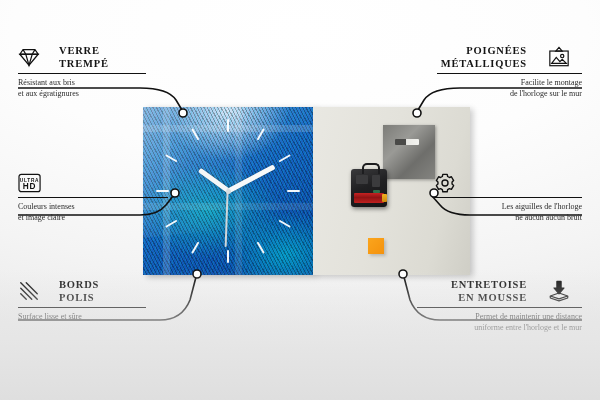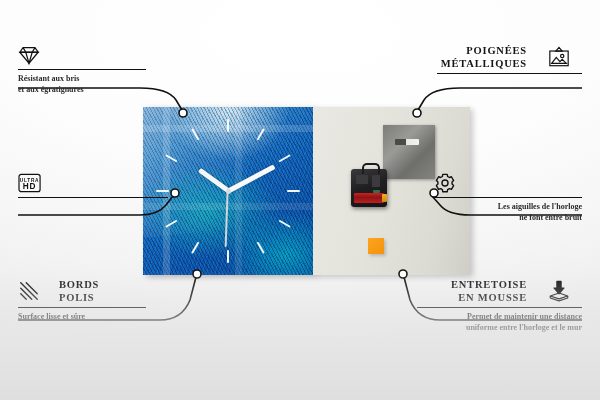--- a/index.html
+++ b/index.html
@@ -106,21 +106,21 @@
     display:flex;align-items:center;gap:7px;
     font-weight:bold;letter-spacing:.8px;font-size:10.5px;color:#141414;
     line-height:13px;text-transform:uppercase;
   }
   .c-left .ctitle{flex-direction:row;justify-content:flex-start;}
   .c-right .ctitle{flex-direction:row;justify-content:space-between;gap:21px;}
   .ctitle .txt{white-space:pre-line;}
   .c-left .ctitle .txt{text-align:left;}
   .c-right .ctitle .txt{text-align:right;}
   .rule{height:1.3px;background:#111;margin:3px 0 3px 0;}
-  .csub{font-size:8px;color:#2b2b2b;line-height:11px;white-space:pre-line;font-weight:bold;}
+  .csub{font-size:8px;color:#2b2b2b;line-height:11px;white-space:pre-line;}
   .c-left .csub{text-align:left;}
   .c-right .csub{text-align:right;}
   .icon{flex:0 0 auto;width:34px;height:22px;display:block;}
   svg{display:block;overflow:visible;}
 
   .lines{position:absolute;left:0;top:0;width:600px;height:400px;pointer-events:none;}
 </style>
 </head>
 <body>
 
@@ -191,37 +191,41 @@
   <div class="callout c-left" style="left:18px;top:44px;width:128px;">
     <div class="ctitle">
       <span class="icon">
         <svg viewBox="0 0 24 24" width="22" height="22" fill="none" stroke="#111" stroke-width="1.3">
           <path d="M2 9 L12 21 L22 9 Z"></path>
           <path d="M2 9 L5.5 4 L18.5 4 L22 9 Z"></path>
           <path d="M5.5 4 L8.5 9 L12 21 L15.5 9 L18.5 4"></path>
           <path d="M2 9 L22 9"></path>
         </svg>
       </span>
+      <span class="txt">VERRE
+TREMPÉ</span>
     </div>
     <div class="rule"></div>
     <div class="csub">Résistant aux bris
 et aux égratignures</div>
   </div>
 
   <div class="callout c-left" style="left:18px;top:172px;width:150px;">
     <div class="ctitle">
       <span class="icon">
         <svg viewBox="0 0 26 24" width="24" height="22">
           <rect x="1" y="2.5" width="23" height="19" rx="2.5" fill="none" stroke="#111" stroke-width="1.3"></rect>
           <text x="12.5" y="10.5" font-family="Liberation Sans, sans-serif" font-size="5.2" text-anchor="middle" fill="#111">ultra</text>
           <text x="12.5" y="19" font-family="Liberation Sans, sans-serif" font-size="9" font-weight="bold" text-anchor="middle" fill="#111">HD</text>
         </svg>
       </span>
     </div>
     <div class="rule"></div>
+    <div class="csub">Couleurs intenses
+et image claire</div>
   </div>
 
   <div class="callout c-left" style="left:18px;top:278px;width:128px;">
     <div class="ctitle">
       <span class="icon">
         <svg viewBox="0 0 24 24" width="22" height="22" stroke="#111" stroke-width="1.5" fill="none" stroke-linecap="round">
           <path d="M3 3 L21 21"></path>
           <path d="M3 9 L15 21"></path>
           <path d="M3 15 L9 21"></path>
           <path d="M9 3 L21 15"></path>
@@ -241,34 +245,36 @@
       <span class="icon">
         <svg viewBox="0 0 24 24" width="22" height="22" fill="none" stroke="#111" stroke-width="1.3">
           <path d="M12 1.5 L8.5 5.5 L15.5 5.5 Z"></path>
           <rect x="2" y="5.5" width="20" height="16"></rect>
           <circle cx="15.5" cy="11" r="1.8"></circle>
           <path d="M4 19 L9 12.5 L13 17 L15.5 14.5 L20 19 Z"></path>
         </svg>
       </span>
     </div>
     <div class="rule"></div>
+    <div class="csub">Facilite le montage
+de l'horloge sur le mur</div>
   </div>
 
   <div class="callout c-right" style="right:18px;top:172px;width:148px;">
     <div class="ctitle">
       <span class="icon">
         <svg viewBox="0 0 24 24" width="22" height="22" fill="none" stroke="#111" stroke-width="1.5" stroke-linejoin="round">
           <path d="M9.6 2.6 h4.8 l.5 2.3 1.9 1.1 2.2-.8 2.4 4.2 -1.7 1.6 0 2.2 1.7 1.6 -2.4 4.2 -2.2-.8 -1.9 1.1 -.5 2.3 h-4.8 l-.5-2.3 -1.9-1.1 -2.2.8 -2.4-4.2 1.7-1.6 0-2.2 -1.7-1.6 2.4-4.2 2.2.8 1.9-1.1 Z"></path>
           <circle cx="12" cy="12" r="3.3"></circle>
         </svg>
       </span>
     </div>
     <div class="rule"></div>
     <div class="csub">Les aiguilles de l'horloge
-ne font entre bruit</div>
+ne aucun aucun bruit</div>
   </div>
 
   <div class="callout c-right" style="right:18px;top:278px;width:165px;">
     <div class="ctitle">
       <span class="txt" style="flex:1;">ENTRETOISE
 EN MOUSSE</span>
       <span class="icon">
         <svg viewBox="0 0 24 24" width="22" height="22" fill="none" stroke="#111" stroke-width="1.3" stroke-linejoin="round">
           <path d="M9.7 1.5 h4.6 v7.2 h3.2 L12 15 L6.5 8.7 h3.2 Z" fill="#111"></path>
           <path d="M12 14.2 L21.5 17.4 L12 20.6 L2.5 17.4 Z"></path>

